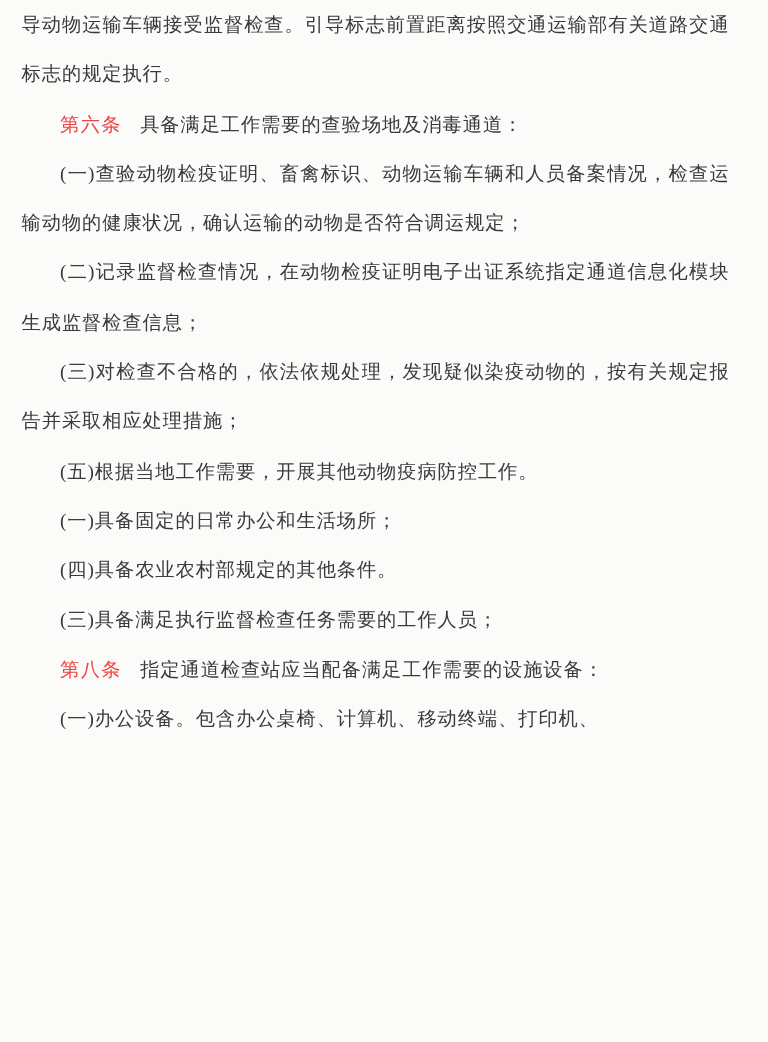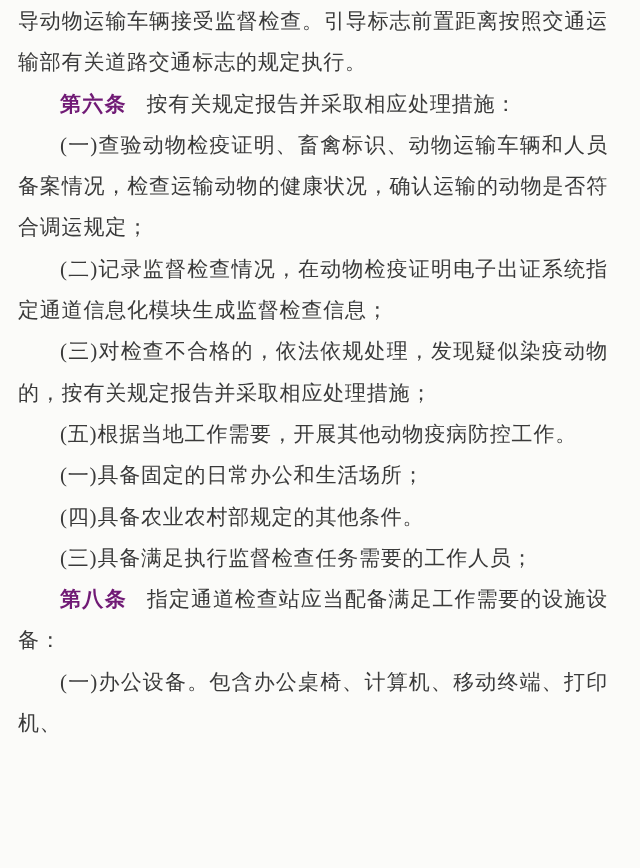--- a/index.html
+++ b/index.html
@@ -8,50 +8,50 @@
     background: #ffffff;
   }
   .page {
     position: relative;
     width: 640px;
     height: 868px;
     box-sizing: border-box;
     background: #fbfbf9;
     color: #3a3a3a;
     font-family: "Liberation Serif", "DejaVu Serif", serif;
-    font-size: 21px;
+    font-size: 16px;
     line-height: 41.3px;
     letter-spacing: 0.8px;
     padding: 1px 32px 0 18px;
     overflow: hidden;
   }
   .para {
     margin: 0;
     text-align: justify;
     text-justify: inter-character;
     word-break: break-all;
   }
   .para.indent {
     text-indent: 2em;
   }
   .article-label {
-    font-weight: bold;
-    color: #701a75;
+    font-weight: normal;
+    color: #ef4444;
     margin-right: 0.95em;
     letter-spacing: 1.2px;
   }
 </style>
 </head>
 <body>
 
 <div class="page">
 
   <p class="para"><span>导动物运输车辆接受监督检查。引导标志前置距离按照交通运输部有关道路交通标志的规定执行。</span></p>
 
-  <p class="para indent"><b class="article-label">第六条</b><span>按有关规定报告并采取相应处理措施：</span></p>
+  <p class="para indent"><b class="article-label">第六条</b><span>具备满足工作需要的查验场地及消毒通道：</span></p>
 
   <p class="para indent"><span>(一)查验动物检疫证明、畜禽标识、动物运输车辆和人员备案情况，检查运输动物的健康状况，确认运输的动物是否符合调运规定；</span></p>
 
   <p class="para indent"><span>(二)记录监督检查情况，在动物检疫证明电子出证系统指定通道信息化模块生成监督检查信息；</span></p>
 
   <p class="para indent"><span>(三)对检查不合格的，依法依规处理，发现疑似染疫动物的，按有关规定报告并采取相应处理措施；</span></p>
 
 
   <p class="para indent"><span>(五)根据当地工作需要，开展其他动物疫病防控工作。</span></p>
 

